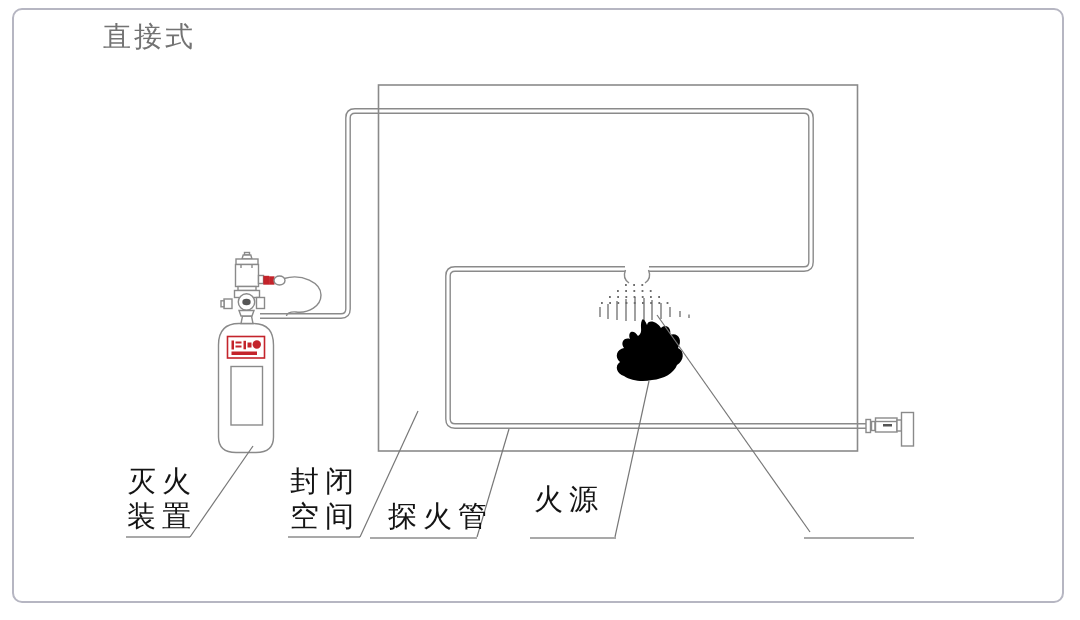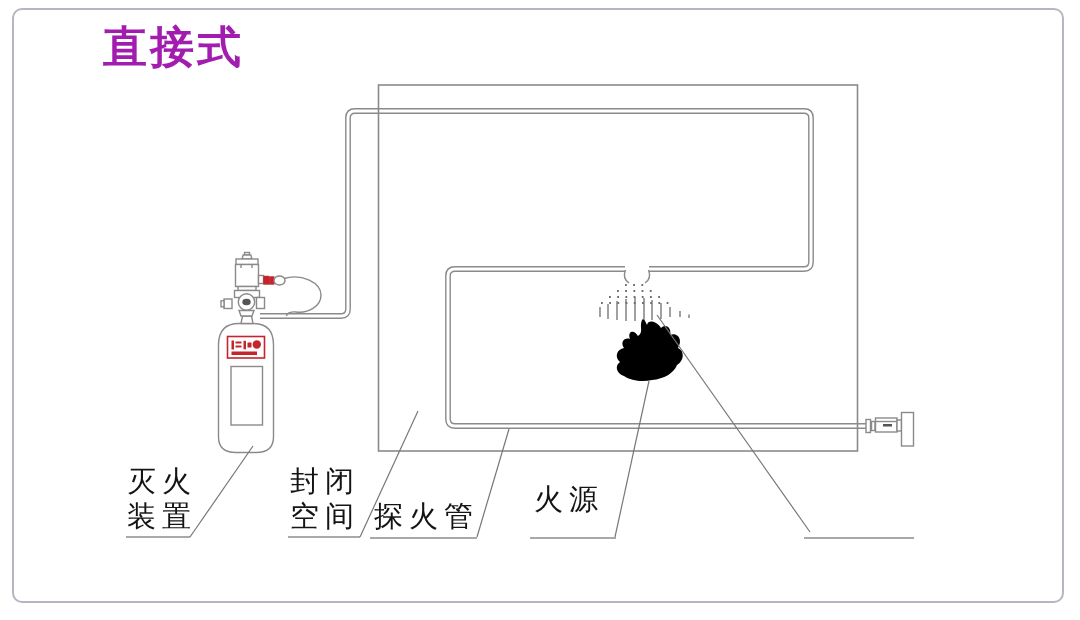--- a/index.html
+++ b/index.html
@@ -2,21 +2,21 @@
 <html><head>
 <meta charset="utf-8">
 <style>
   html,body{margin:0;padding:0;background:#fff;}
   #stage{position:relative;width:1080px;height:620px;background:#fff;overflow:hidden;
          font-family:"Liberation Sans",sans-serif;}
   #card{position:absolute;left:12px;top:8px;width:1048px;height:591px;
         border:2px solid #b6b6c2;border-radius:10px;background:#fff;}
   #diagram-svg{position:absolute;left:0;top:0;}
   .title{position:absolute;left:103px;top:18px;font-family:"Liberation Sans",sans-serif;
-         font-weight:bold;font-size:44px;color:#a21caf;letter-spacing:3px;}
+         font-weight:normal;font-size:28px;color:#737373;letter-spacing:3px;}
   .lbl{position:absolute;font-family:"Liberation Serif",serif;font-size:29px;color:#141414;
        letter-spacing:6px;line-height:35px;white-space:pre;}
 </style>
 </head>
 <body>
 
 <div id="stage">
   <div id="card"></div>
 
   <div class="title">直接式</div>
@@ -134,17 +134,17 @@
       <path d="M 370 538 H 477"></path>
       <path d="M 530 538 H 616"></path>
       <path d="M 804 538 H 914"></path>
     </g>
   </svg>
 
   <div class="lbl" style="left:127px;top:464px;"><span>灭火</span><br><span>装置</span></div>
 
   <div class="lbl" style="left:290px;top:464px;"><span>封闭</span><br><span>空间</span></div>
 
-  <div class="lbl" style="left:374px;top:499px;">探火管</div>
+  <div class="lbl" style="left:388px;top:499px;">探火管</div>
 
   <div class="lbl" style="left:534px;top:482px;">火源</div>
 
 </div>
 
 </body></html>

